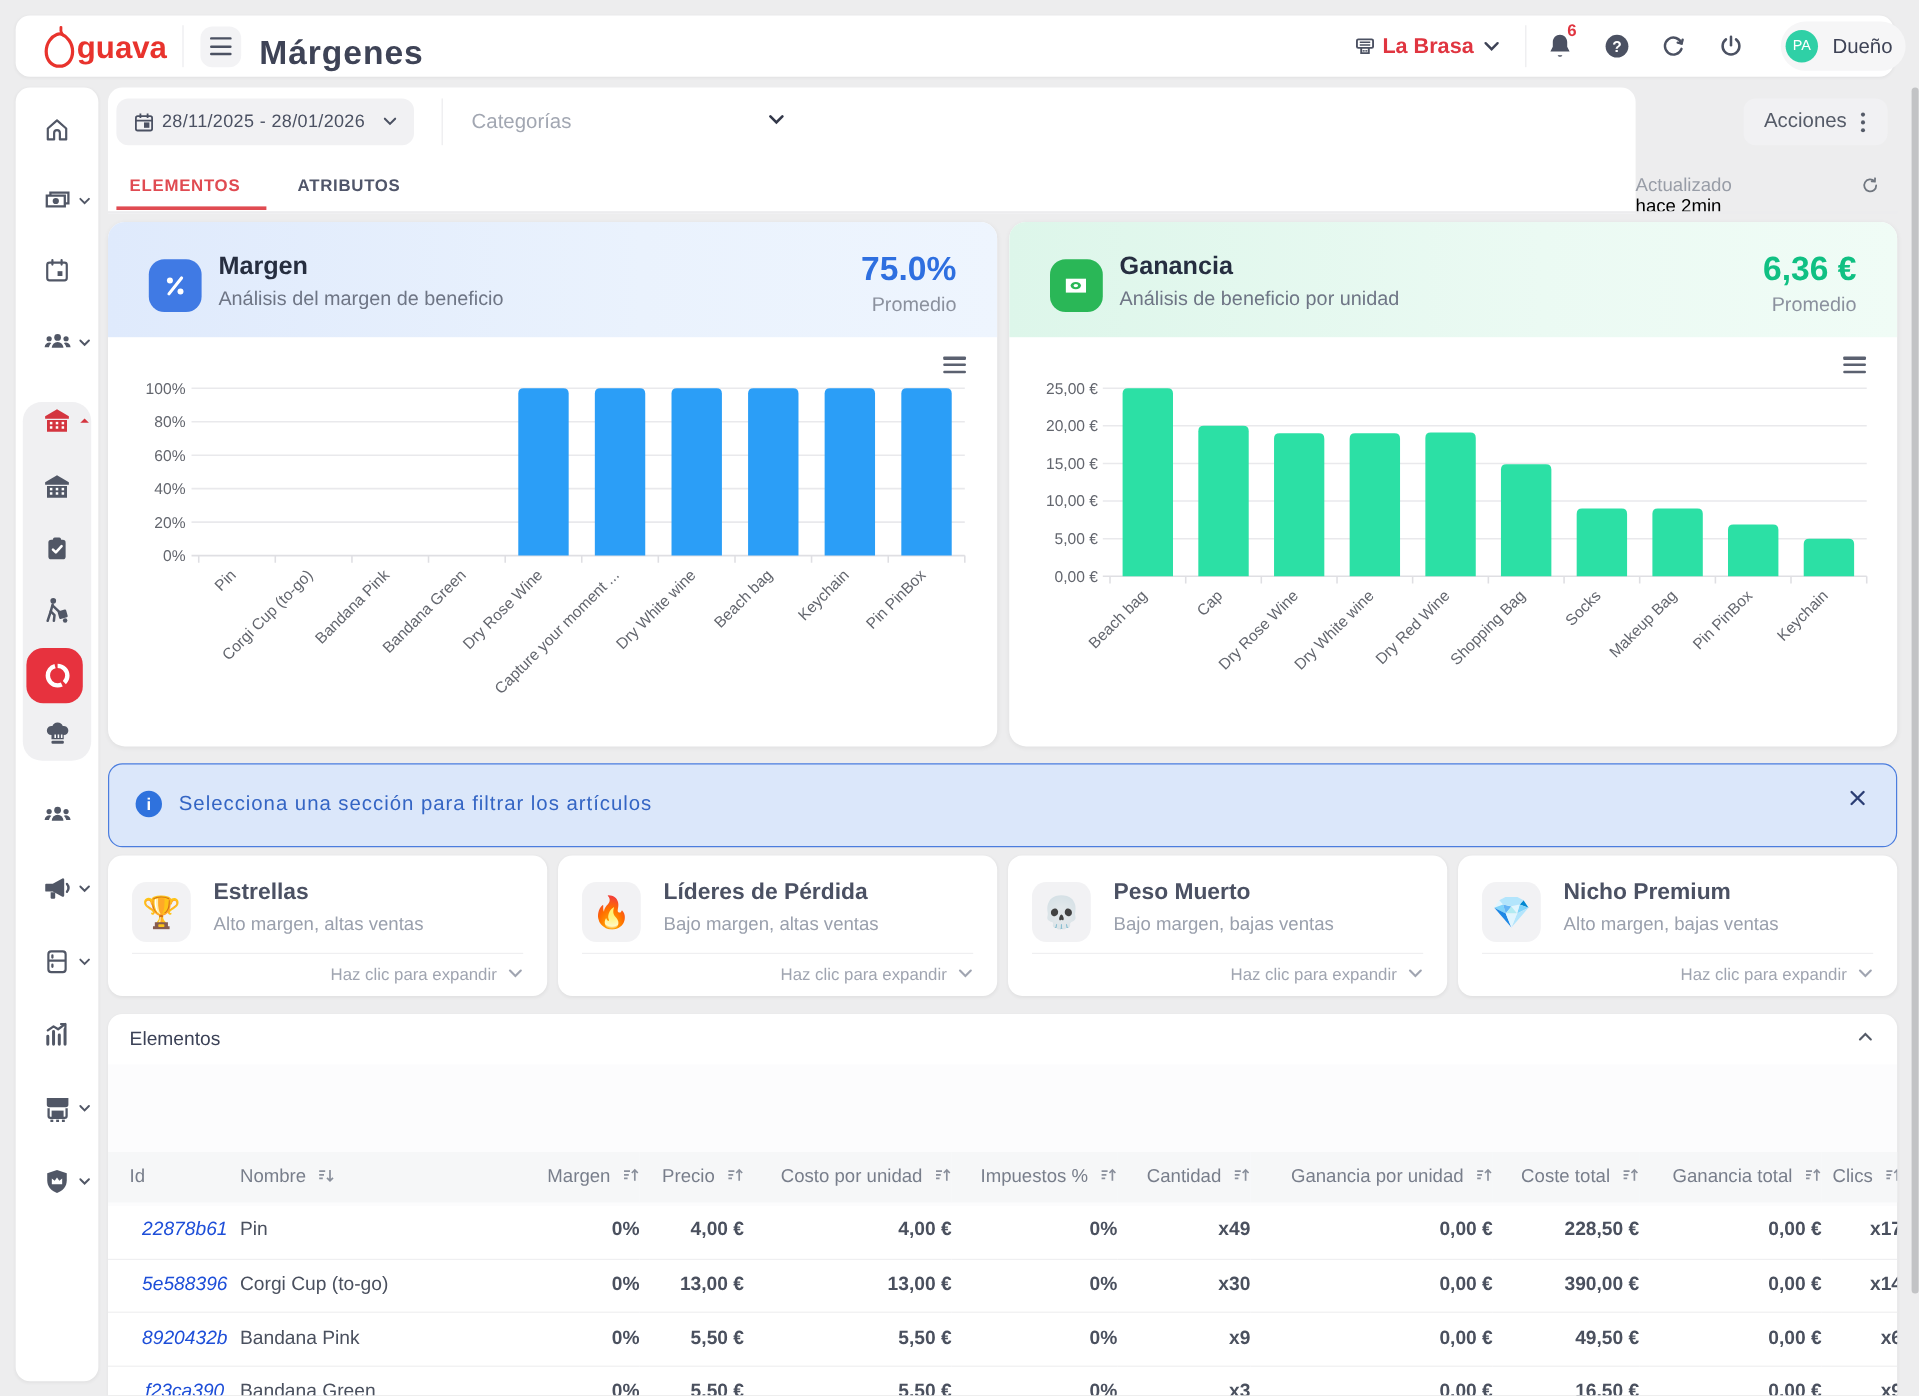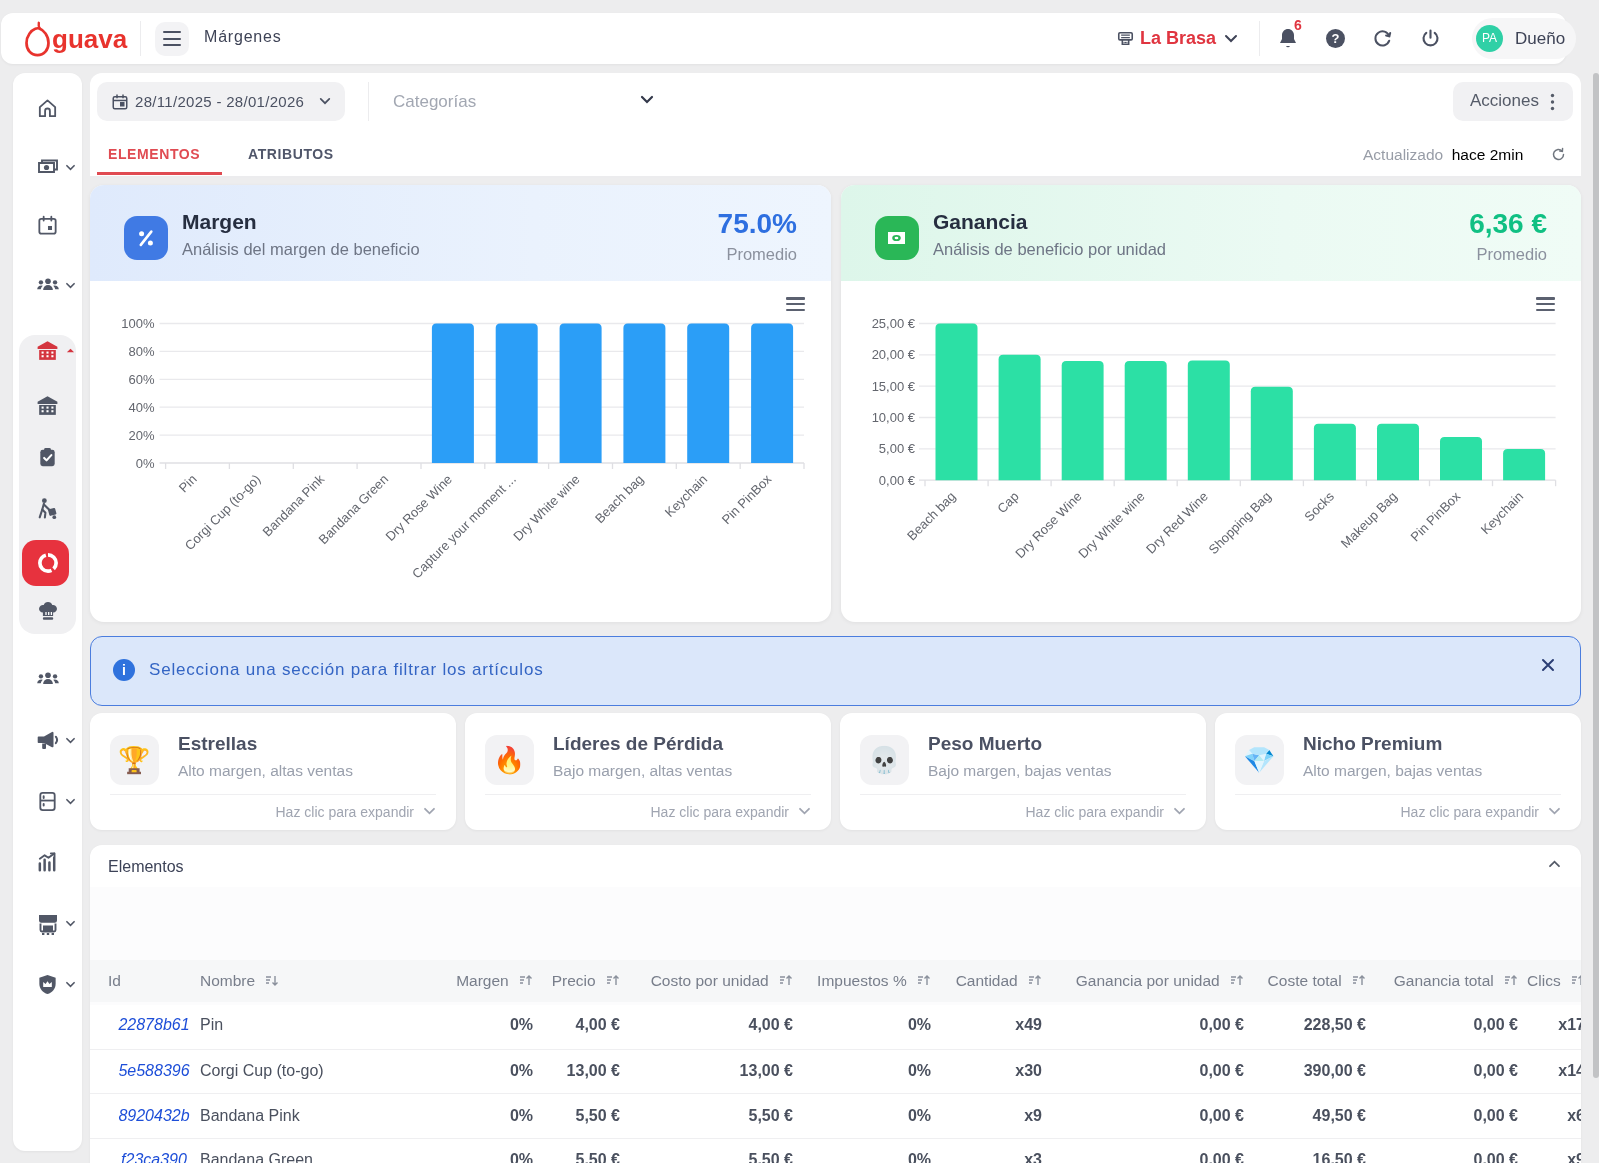--- a/index.html
+++ b/index.html
@@ -5,30 +5,30 @@
 * { margin:0; padding:0; box-sizing:border-box; }
 html,body { width:1599px; height:1163px; overflow:hidden; }
 body {
   background:#ededee;
   font-family:"Liberation Sans", sans-serif;
   color:#4a5060;
   position:relative;
 }
 
 .topbar {
-  position:absolute; left:1px; top:13px; width:1565px; height:51px;
+  position:absolute; left:13px; top:13px; width:1565px; height:51px;
   background:#fff; border-radius:12px;
   box-shadow:0 1px 3px rgba(0,0,0,.05);
 }
 .logo-ic { position:absolute; left:18px; top:8px; }
 .logo-txt { position:absolute; left:51px; top:11px; font-size:26px; font-weight:bold; color:#e8332d; }
 .tb-sep1 { position:absolute; left:139px; top:8px; height:35px; width:1px; background:#ececee; }
 .burger { position:absolute; left:154px; top:9px; width:34px; height:34px; background:#f3f3f5; border-radius:10px; }
 .burger span { position:absolute; left:8px; width:18px; height:2.4px; background:#4b5162; border-radius:2px; }
-.pg-title { position:absolute; left:203px; top:15px; font-size:16px; font-weight:normal; color:#3e4356; letter-spacing:0.8px; }
+.pg-title { position:absolute; left:203px; top:15px; font-size:28px; font-weight:bold; color:#3e4356; letter-spacing:0.8px; }
 .venue-ic { position:absolute; left:1115px; top:16px; }
 .venue { position:absolute; left:1139px; top:15px; font-size:18px; font-weight:bold; color:#e03540; }
 .venue-chev { position:absolute; left:1223px; top:21px; }
 .tb-sep2 { position:absolute; left:1258px; top:8px; height:35px; width:1px; background:#ececee; }
 .bell { position:absolute; left:1275px; top:13px; }
 .bell-badge { position:absolute; left:1293px; top:4px; color:#e03540; font-weight:bold; font-size:14px; }
 .help { position:absolute; left:1325px; top:16px; width:19px; height:19px; background:#4b5162; border-radius:50%; color:#fff; font-size:13px; font-weight:bold; text-align:center; line-height:19px; }
 .refresh { position:absolute; left:1371px; top:15px; }
 .power { position:absolute; left:1419px; top:15px; }
 .userpill { position:absolute; left:1471px; top:5px; width:104px; height:41px; background:#f6f6f7; border-radius:21px; }
@@ -36,21 +36,21 @@
 .uname { position:absolute; left:43px; top:11px; font-size:17px; color:#3e4356; }
 
 .sidebar {
   position:absolute; left:13px; top:73px; width:69px; height:1078px;
   background:#fff; border-radius:12px;
   box-shadow:0 1px 3px rgba(0,0,0,.05);
 }
 .sgroup { position:absolute; left:6px; top:262px; width:57px; height:299px; background:#f0f0f2; border-radius:16px; }
 .sactive { position:absolute; left:9px; top:467px; width:47px; height:46px; background:#e7323e; border-radius:14px; }
 
-.mainhead { position:absolute; left:90px; top:73px; width:1491px; height:105px; background:#fff; border-radius:12px 12px 0 0; }
+.mainhead { position:absolute; left:90px; top:73px; width:1273px; height:105px; background:#fff; border-radius:12px 12px 0 0; }
 .datepill { position:absolute; left:7px; top:9px; width:248px; height:39px; background:#f1f1f3; border-radius:10px; }
 .datetxt { position:absolute; left:38px; top:11px; font-size:15px; letter-spacing:0.3px; color:#4b5162; }
 .tool-sep { position:absolute; left:278px; top:9px; width:1px; height:39px; background:#ececee; }
 .cattxt { position:absolute; left:303px; top:19px; font-size:17px; color:#a2a7b2; }
 .accbtn { position:absolute; left:1363px; top:9px; width:120px; height:39px; background:#f1f1f3; border-radius:10px; font-size:17px; color:#555b68; }
 .tabs-border { position:absolute; left:90px; top:176px; width:1491px; height:2px; background:#ececee; }
 .tab1 { position:absolute; left:18px; top:73px; font-size:14px; font-weight:bold; color:#e04b52; letter-spacing:0.6px; }
 .tab1line { position:absolute; left:97px; top:172px; width:125px; height:3px; background:#e04b52; }
 .tab2 { position:absolute; left:158px; top:73px; font-size:14px; font-weight:bold; color:#50566a; letter-spacing:0.6px; }
 .updated { position:absolute; left:1273px; top:73px; font-size:15.5px; color:#989da7; }

